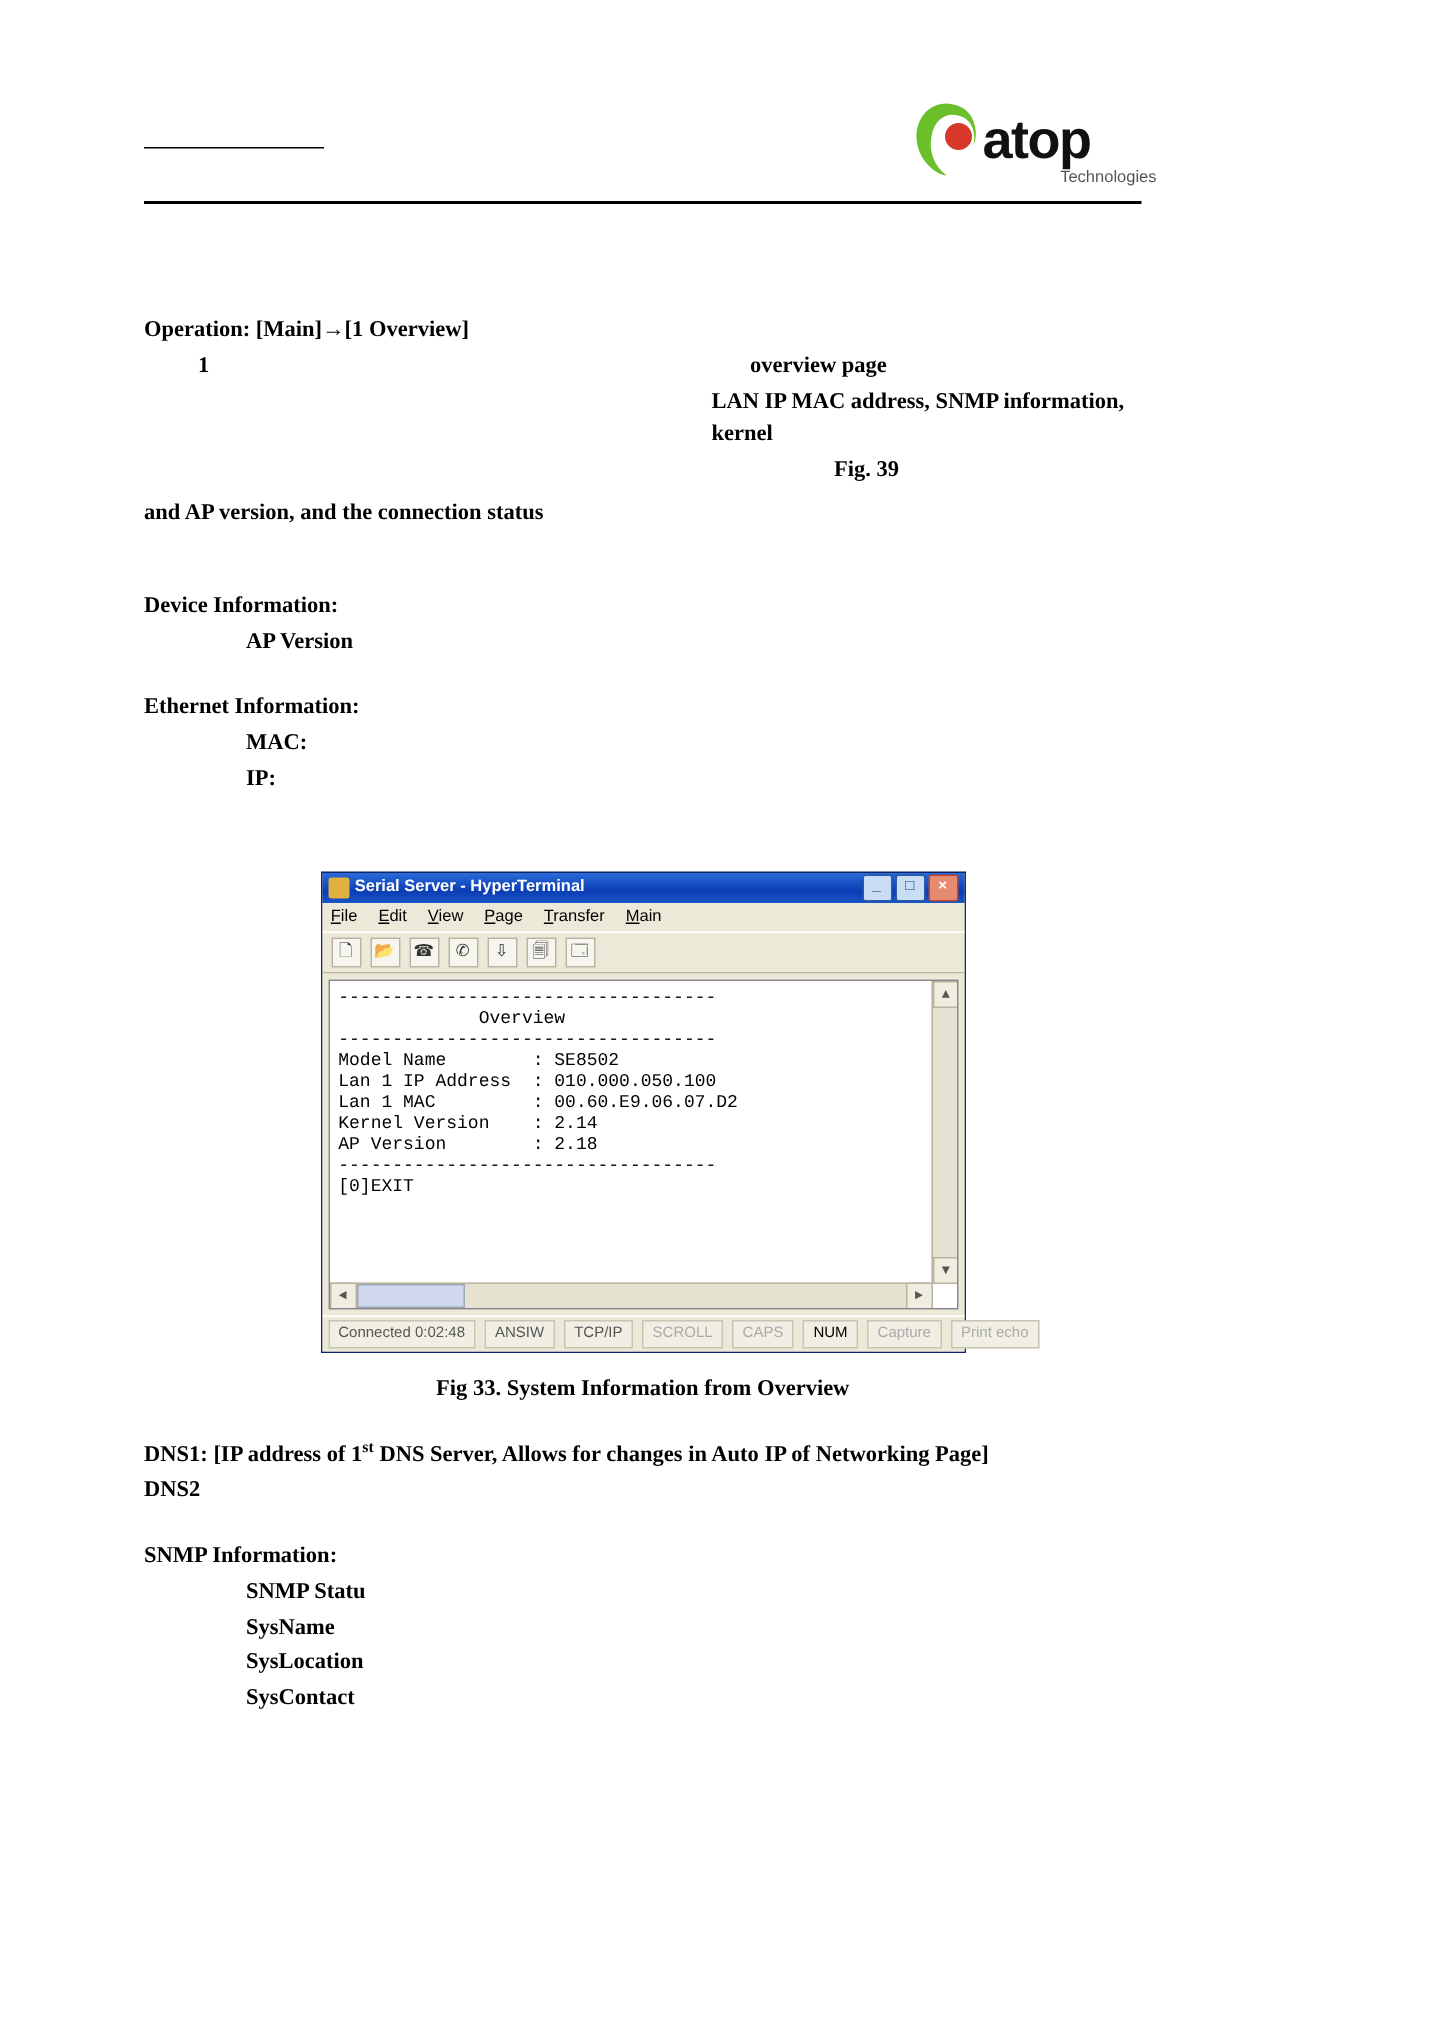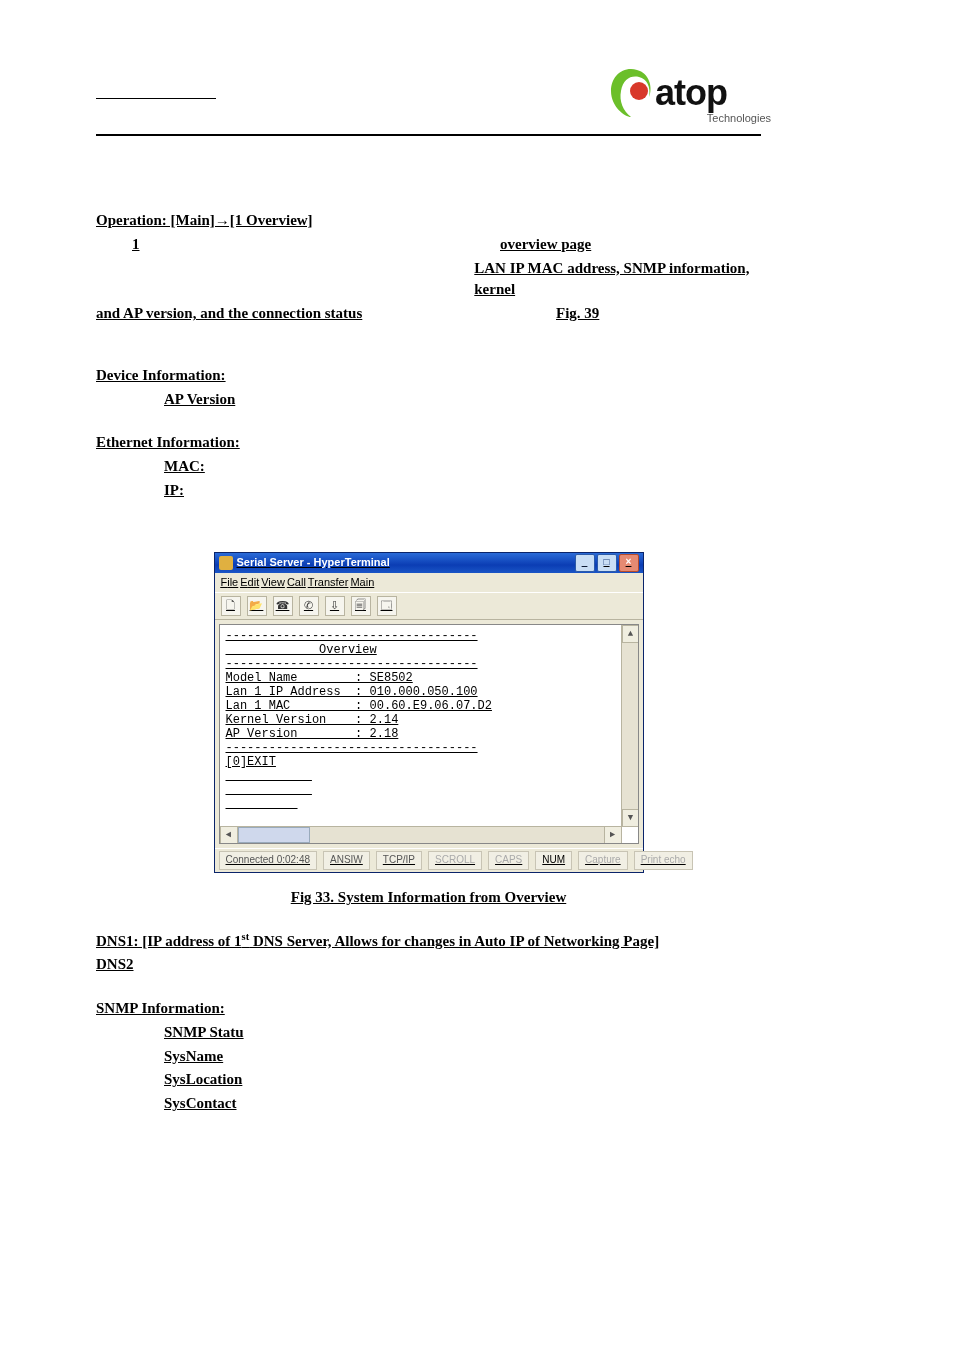--- a/index.html
+++ b/index.html
@@ -8,21 +8,20 @@
     background: #fff;
     font-family: "Times New Roman", Times, serif;
     color: #000;
   }
   .page {
     width: 857px;
     height: 1350px;
     position: relative;
     box-sizing: border-box;
     padding: 60px 96px 60px 96px;
-    text-decoration: underline;
   }
   
   .hdr {
     position: relative;
     height: 80px;
   }
   .hdr-underline-short {
     position: absolute;
     left: 0;
     top: 38px;
@@ -125,21 +124,21 @@
   .ht-close {
     background: #e68a72;
     border-color: #b54a2a;
     color: #fff;
     font-weight: bold;
   }
   .ht-menu {
     padding: 2px 6px;
     background: #ece9d8;
     display:flex;
-    gap: 2px;
+    gap: 14px;
   }
   .ht-menu span { text-decoration: underline; text-decoration-color: transparent; }
   .ht-menu .m::first-letter { text-decoration: underline; }
   .ht-toolbar {
     padding: 3px 6px;
     background: #ece9d8;
     border-top: 1px solid #fff;
     border-bottom: 1px solid #b8b4a0;
     display:flex;
     gap:6px;
@@ -250,21 +249,21 @@
     <div class="line bold" style="display:flex;">
       <span style="width:368px; padding-left:36px;">1</span>
       <span>overview page</span>
     </div>
 
     <div class="line bold" style="display:flex;gap:16px;">
       <span style="width:404px;"></span>
       <span>LAN IP  MAC address, SNMP information, kernel</span>
     </div>
     <div class="line bold" style="display:flex;">
-      <span style="width:460px;">and AP version, and the connection status</span>
+      <span style="width:460px;margin-top:29px;">and AP version, and the connection status</span>
       <span>Fig. 39</span>
     </div>
 
     <div class="gap-md"></div>
 
     <div class="line bold">Device Information:</div>
     <div class="line bold indent2">AP Version</div>
 
     <div class="gap-sm"></div>
 
@@ -284,21 +283,21 @@
           <div class="ht-winbtns">
             <div class="ht-winbtn">_</div>
             <div class="ht-winbtn">□</div>
             <div class="ht-winbtn ht-close">×</div>
           </div>
         </div>
         <div class="ht-menu">
           <span class="m">File</span>
           <span class="m">Edit</span>
           <span class="m">View</span>
-          <span class="m">Call</span>
+          <span class="m">Page</span>
           <span class="m">Transfer</span>
           <span class="m">Main</span>
         </div>
         <div class="ht-toolbar">
           <div class="tb-btn">🗋</div>
           <div class="tb-btn">📂</div>
           <div class="tb-btn">☎</div>
           <div class="tb-btn">✆</div>
           <div class="tb-btn">⇩</div>
           <div class="tb-btn">🗐</div>

